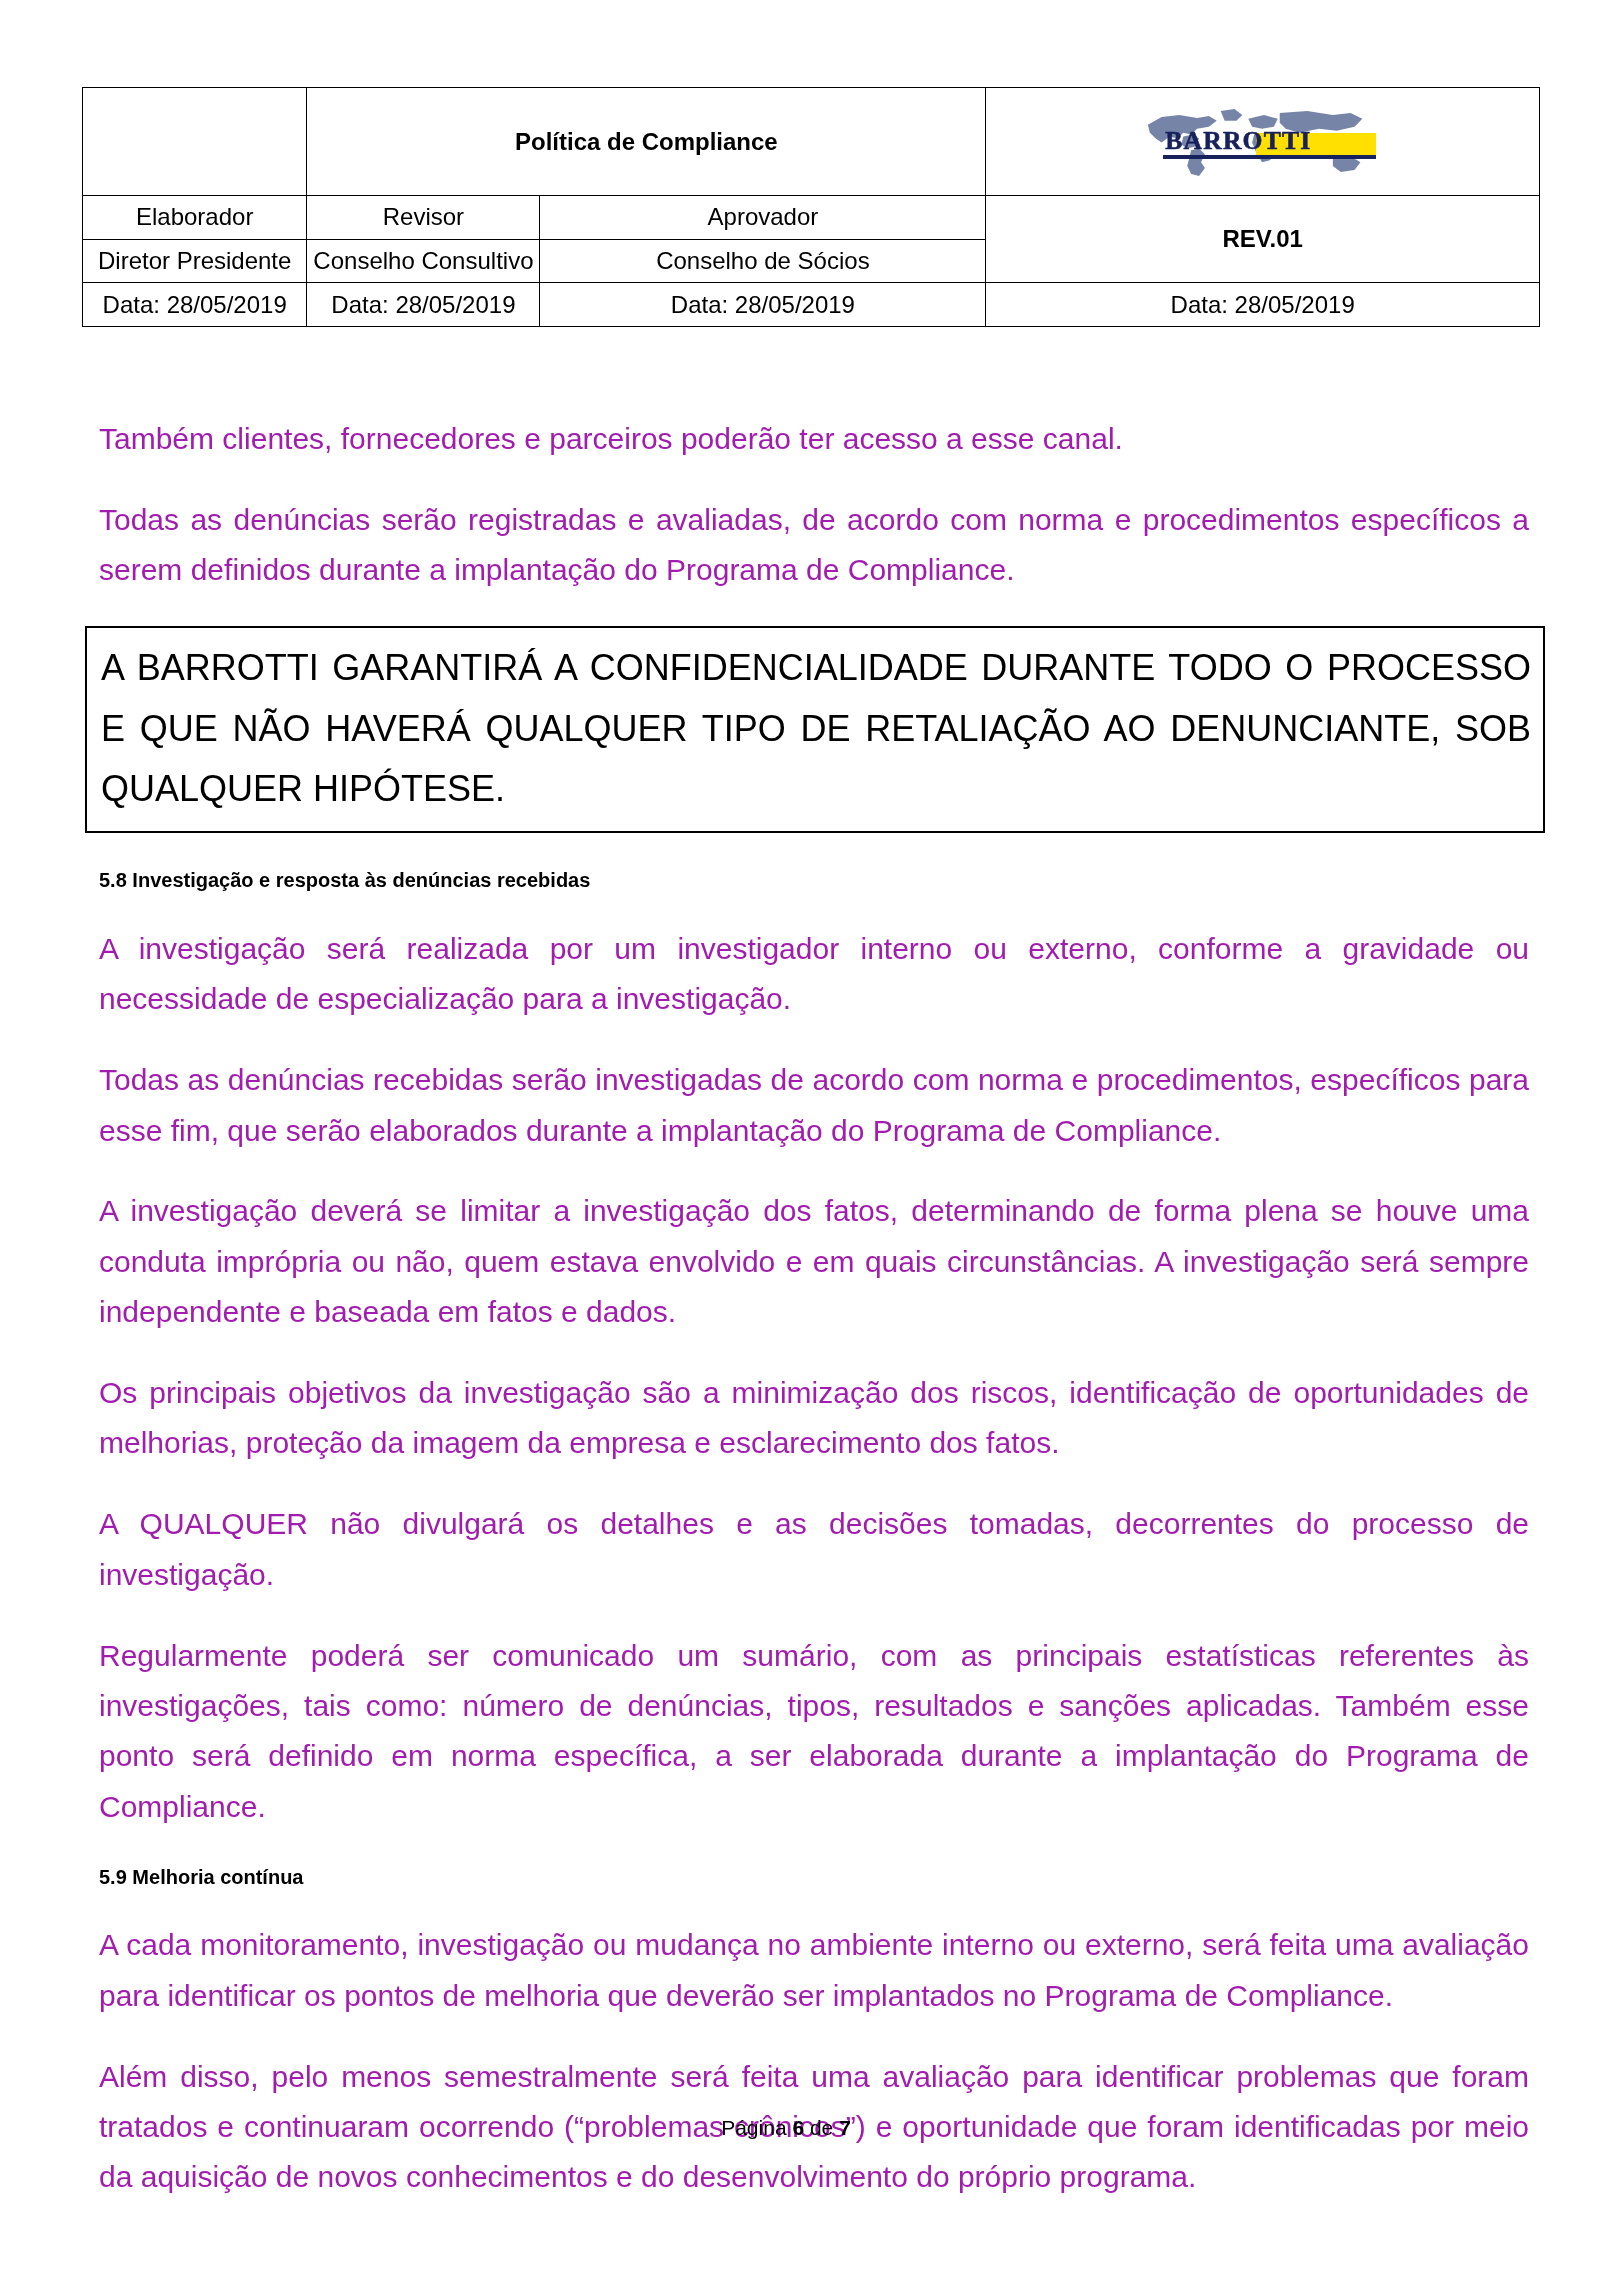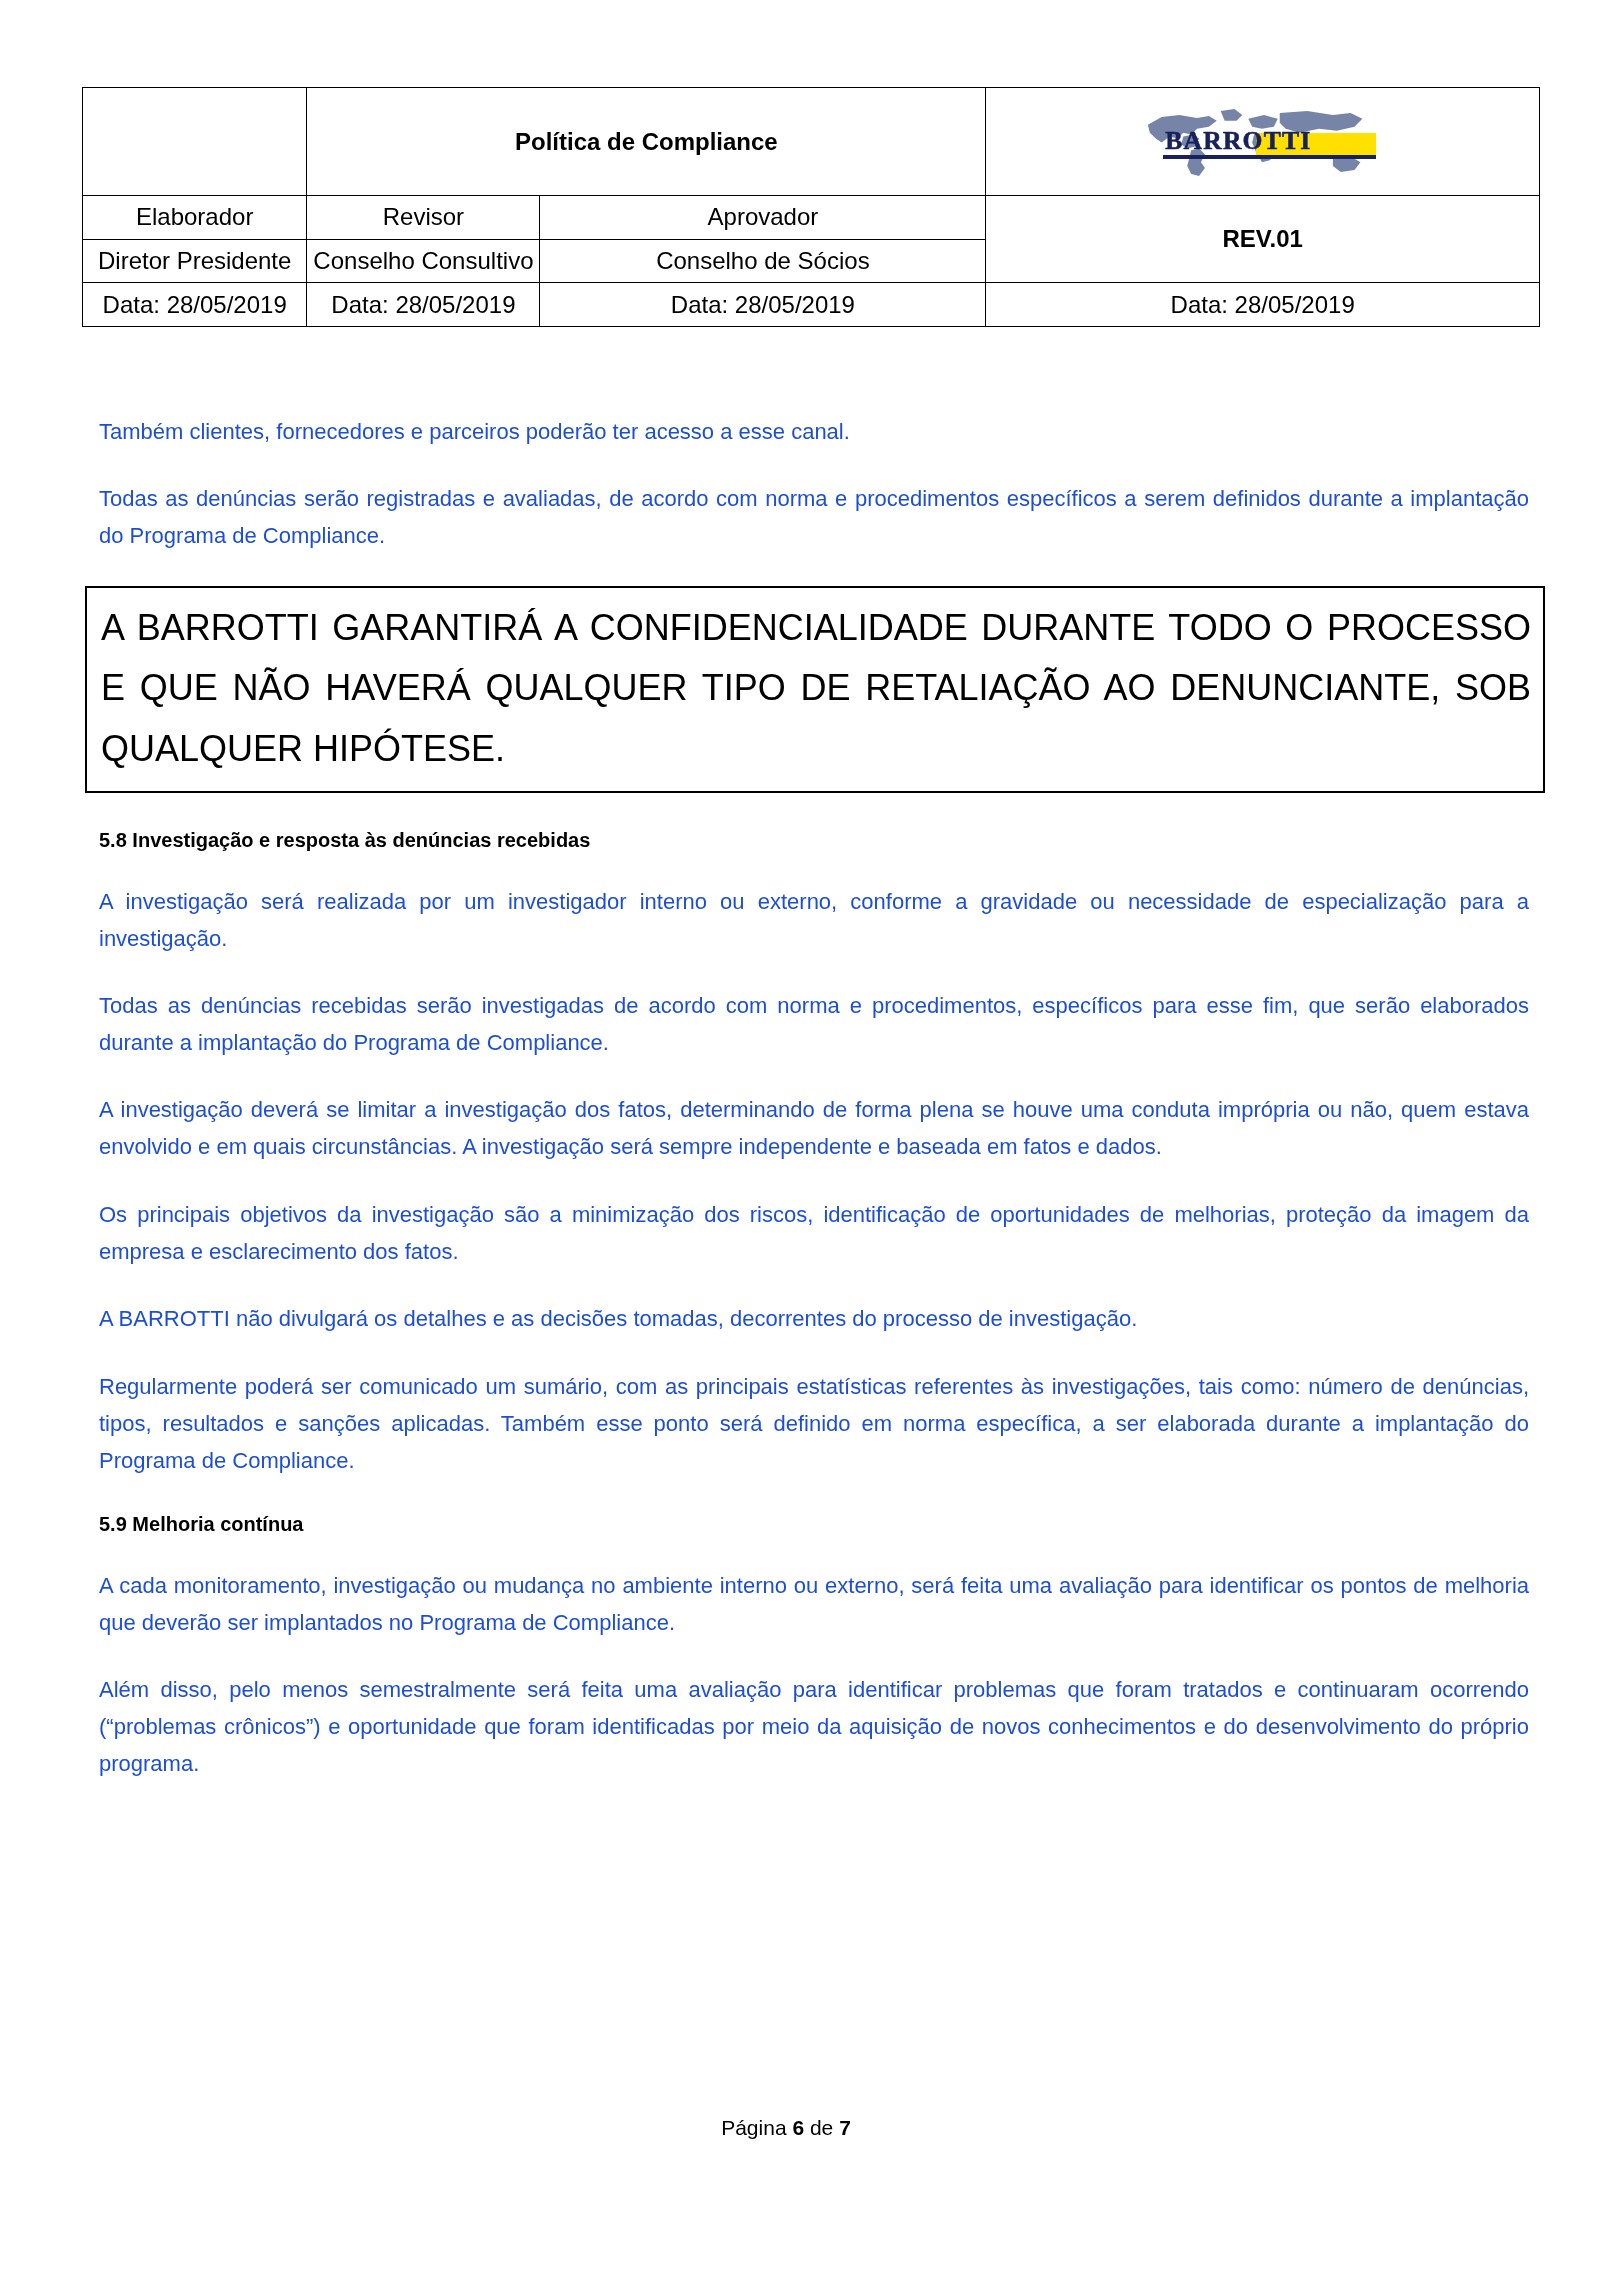--- a/index.html
+++ b/index.html
@@ -114,24 +114,24 @@
 
   
   .content {
     position: absolute;
     left: 99px;
     top: 414px;
     width: 1430px;
   }
   p.para {
     margin: 0 0 30.5px 0;
-    font-size: 22px;
+    font-size: 30px;
     line-height: 1.68;
     text-align: justify;
-    color: #1d4ed8;
+    color: #a21caf;
   }
   p.para.last { margin-bottom: 0; }
   h3.heading {
     margin: 0 0 29.6px 0;
     font-size: 20px;
     font-weight: bold;
     line-height: 1.4;
     text-align: left;
   }
   .callout {
@@ -242,21 +242,21 @@
     <h3 class="heading">5.8 Investigação e resposta às denúncias recebidas</h3>
 
     <p class="para">A investigação será realizada por um investigador interno ou externo, conforme a gravidade ou necessidade de especialização para a investigação.</p>
 
     <p class="para">Todas as denúncias recebidas serão investigadas de acordo com norma e procedimentos, específicos para esse fim, que serão elaborados durante a implantação do Programa de Compliance.</p>
 
     <p class="para">A investigação deverá se limitar a investigação dos fatos, determinando de forma plena se houve uma conduta imprópria ou não, quem estava envolvido e em quais circunstâncias. A investigação será sempre independente e baseada em fatos e dados.</p>
 
     <p class="para">Os principais objetivos da investigação são a minimização dos riscos, identificação de oportunidades de melhorias, proteção da imagem da empresa e esclarecimento dos fatos.</p>
 
-    <p class="para">A BARROTTI não divulgará os detalhes e as decisões tomadas, decorrentes do processo de investigação.</p>
+    <p class="para">A QUALQUER não divulgará os detalhes e as decisões tomadas, decorrentes do processo de investigação.</p>
 
     <p class="para">Regularmente poderá ser comunicado um sumário, com as principais estatísticas referentes às investigações, tais como: número de denúncias, tipos, resultados e sanções aplicadas. Também esse ponto será definido em norma específica, a ser elaborada durante a implantação do Programa de Compliance.</p>
 
     <h3 class="heading">5.9 Melhoria contínua</h3>
 
     <p class="para">A cada monitoramento, investigação ou mudança no ambiente interno ou externo, será feita uma avaliação para identificar os pontos de melhoria que deverão ser implantados no Programa de Compliance.</p>
 
     <p class="para last">Além disso, pelo menos semestralmente será feita uma avaliação para identificar problemas que foram tratados e continuaram ocorrendo (“problemas crônicos”) e oportunidade que foram identificadas por meio da aquisição de novos conhecimentos e do desenvolvimento do próprio programa.</p>
 
   </div>

